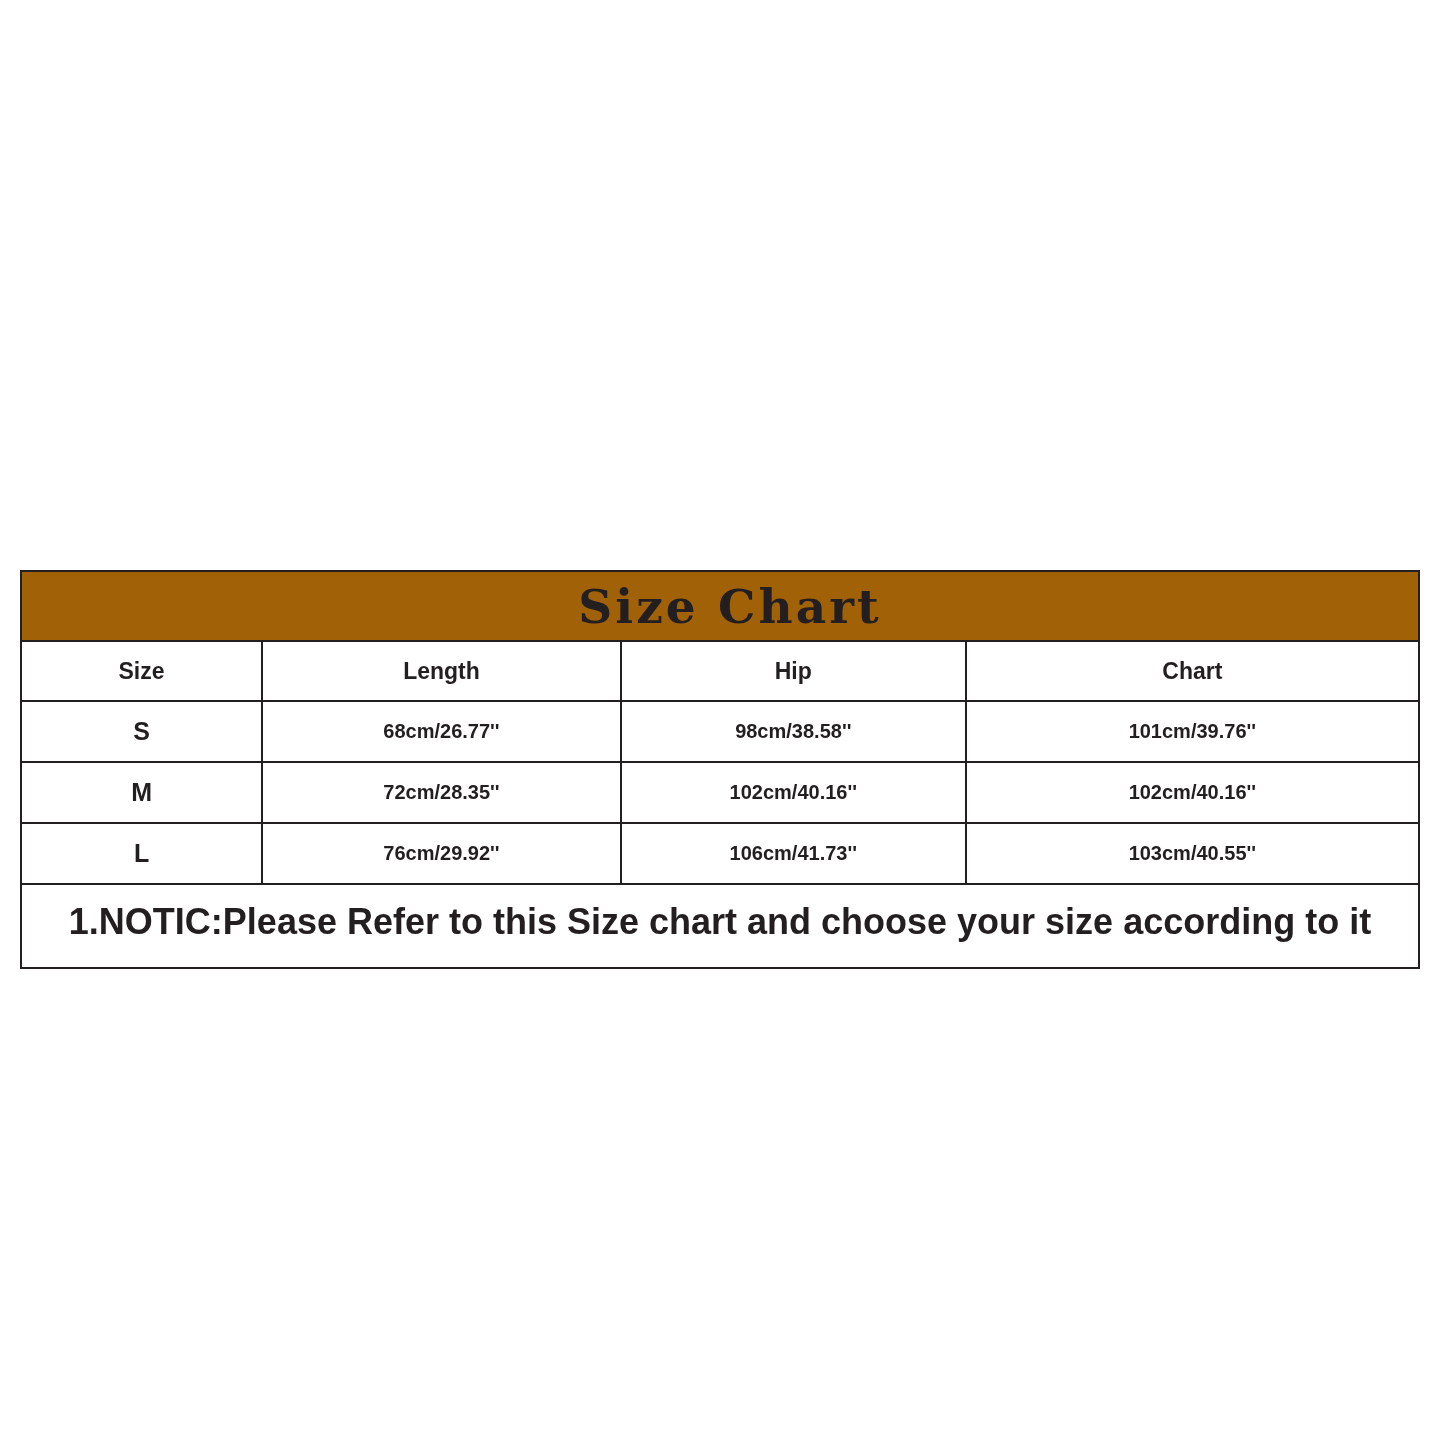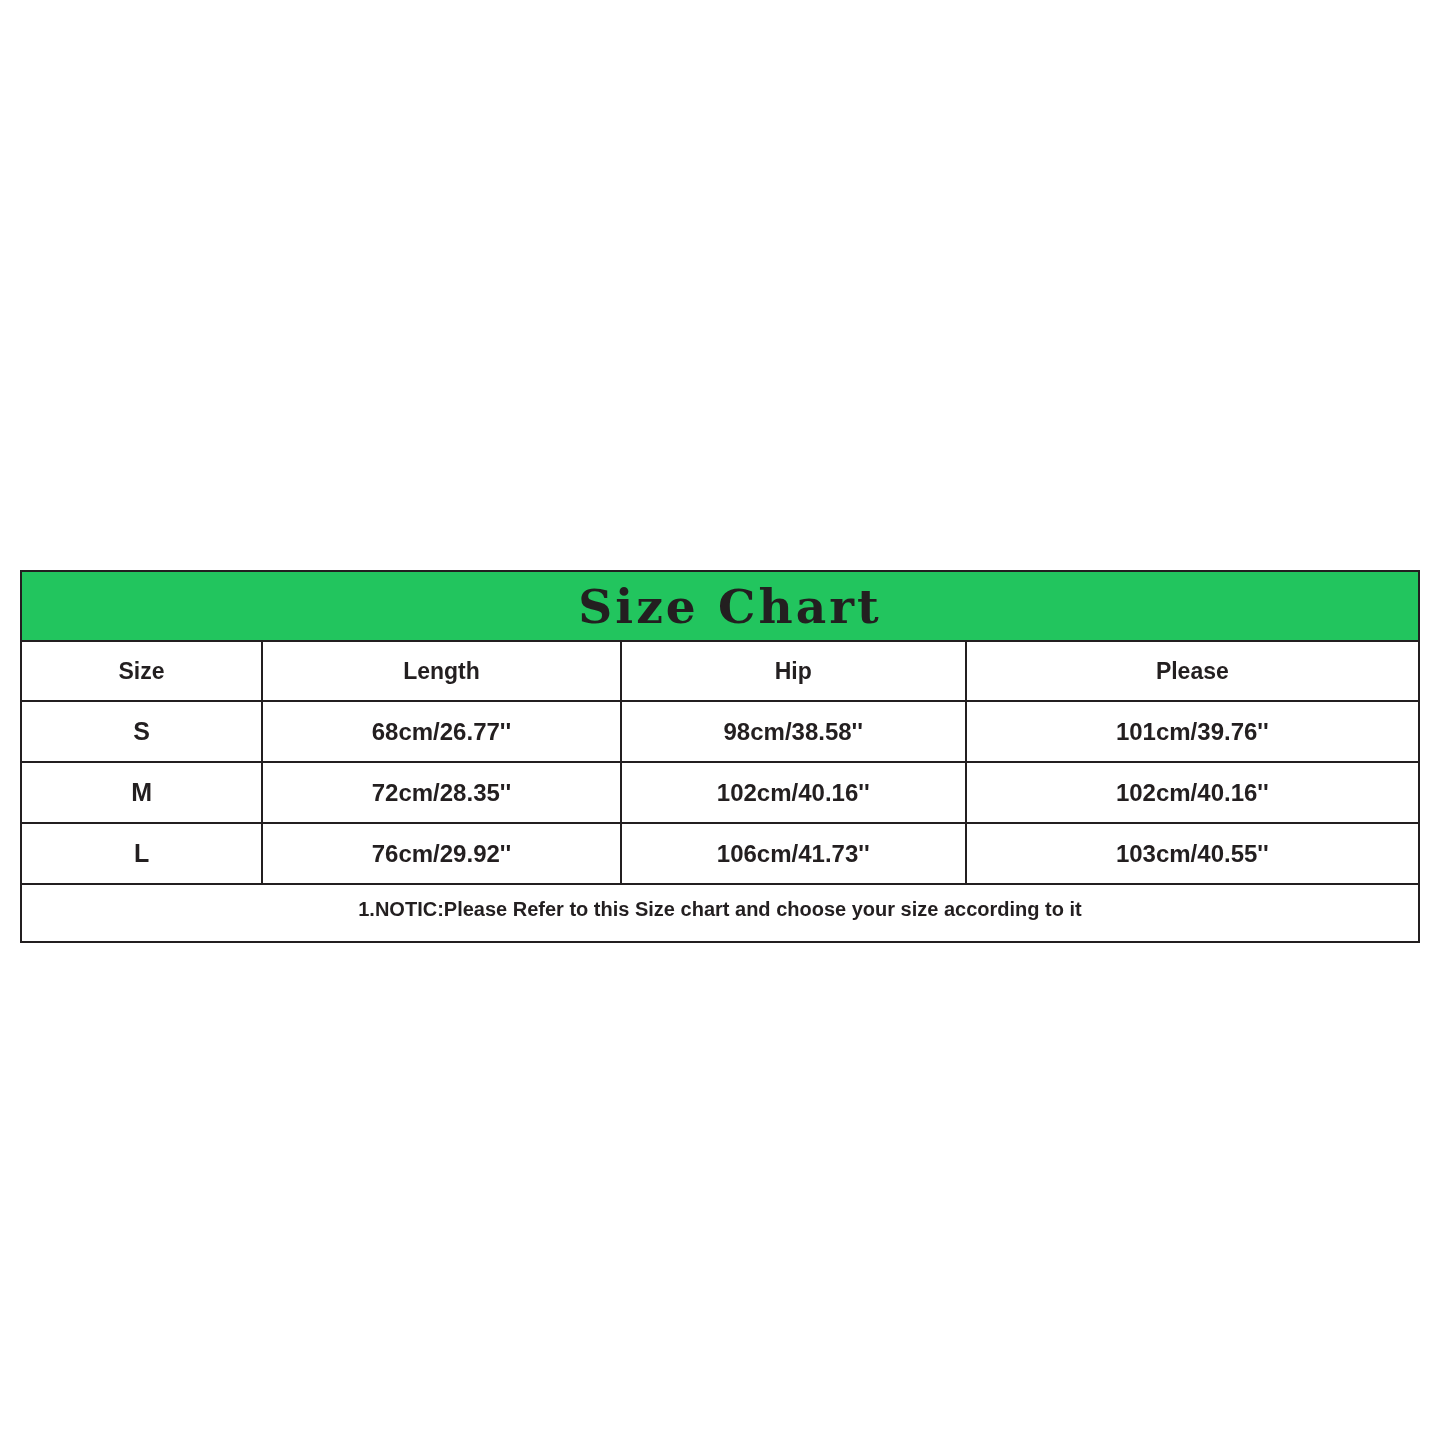--- a/index.html
+++ b/index.html
@@ -25,21 +25,21 @@
   #chart-wrap {
     position: absolute;
     left: 20px;
     top: 570px;
     width: 1400px;
     border: 2px solid #231f20;
     box-sizing: border-box;
     background: #ffffff;
   }
   .title-band {
-    background: #22c55e;
+    background: #a16207;
     border-bottom: 2px solid #231f20;
     height: 68px;
     display: flex;
     align-items: center;
     justify-content: center;
     padding-left: 20px;
   }
   .title-band .title-text {
     font-family: "DejaVu Serif", serif;
     font-size: 47px;
@@ -65,21 +65,21 @@
     vertical-align: middle;
     color: #231f20;
   }
   table.size-table th {
     height: 56px;
     font-size: 23px;
     font-weight: 700;
   }
   table.size-table td {
     height: 57px;
-    font-size: 24px;
+    font-size: 20px;
     font-weight: 700;
   }
   table.size-table td.cell-size {
     font-size: 25px;
   }
   
   table.size-table tr th:first-child,
   table.size-table tr td:first-child {
     border-left: none;
   }
@@ -88,21 +88,21 @@
     border-right: none;
   }
   table.size-table tr:first-child th {
     border-top: none;
   }
   .notes {
     padding: 8px 10px 16px 10px;
     text-align: center;
   }
   .notes .note-line {
-    font-size: 20px;
+    font-size: 36px;
     font-weight: 700;
     color: #231f20;
     line-height: 1.62;
     white-space: nowrap;
   }
 </style>
 </head>
 <body>
 
 <div id="page">
@@ -118,21 +118,21 @@
         <col class="c-size">
         <col class="c-waist">
         <col class="c-hip">
         <col class="c-length">
       </colgroup>
       <thead>
         <tr>
           <th>Size</th>
           <th>Length</th>
           <th>Hip</th>
-          <th>Please</th>
+          <th>Chart</th>
         </tr>
       </thead>
       <tbody>
         <tr>
           <td class="cell-size">S</td>
           <td>68cm/26.77''</td>
           <td>98cm/38.58''</td>
           <td>101cm/39.76''</td>
         </tr>
         <tr>

